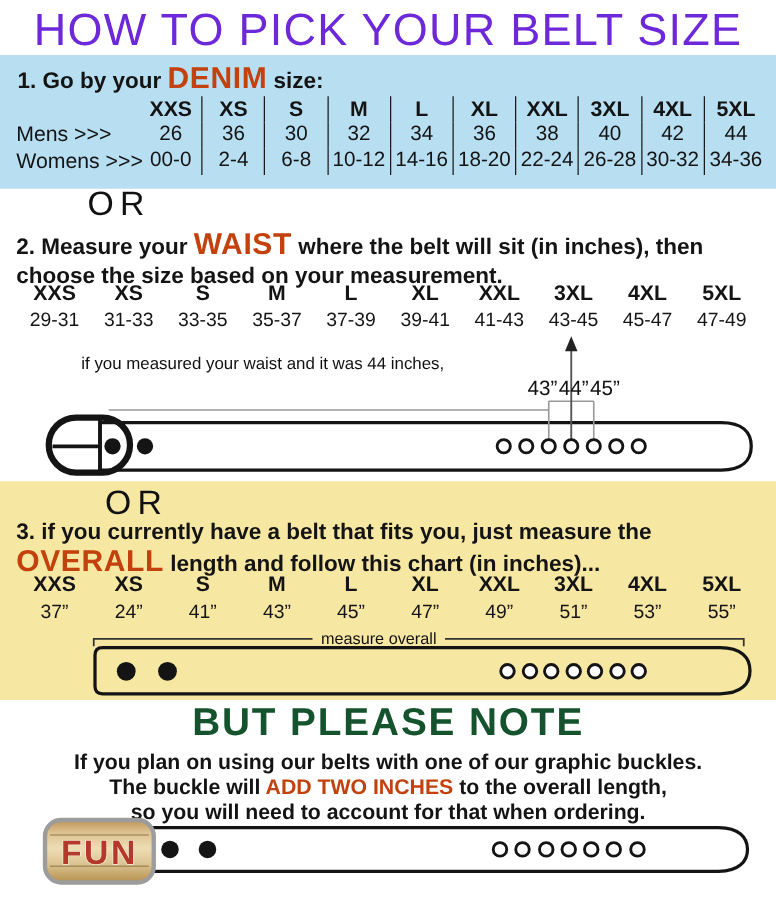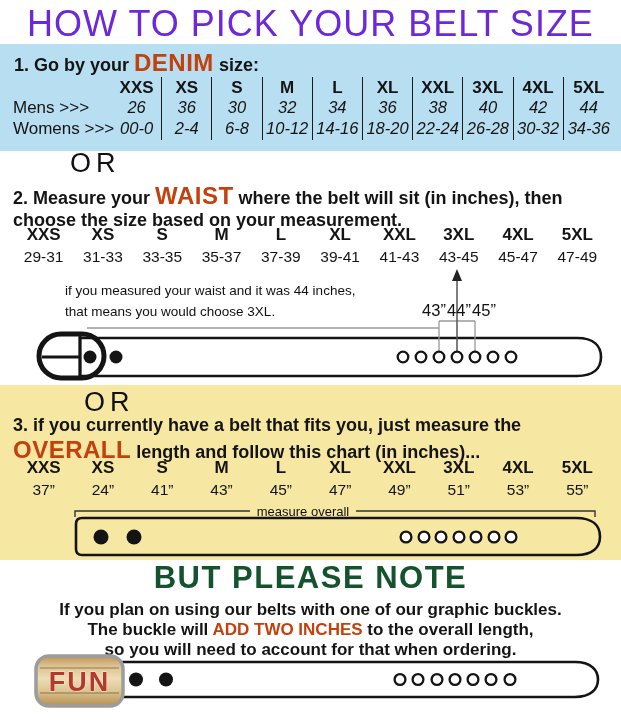--- a/index.html
+++ b/index.html
@@ -9,21 +9,21 @@
          letter-spacing:1px;color:#6d28d9;white-space:nowrap;font-weight:400;}
   .blue{position:absolute;top:44px;left:0;width:621px;height:107px;background:#b8def1;}
   .yellow{position:absolute;top:385px;left:0;width:621px;height:175px;background:#f6e7a3;}
   .red{color:#c2410c;}
   .shead{font-size:18px;font-weight:700;line-height:1.18;}
   .big{font-size:24px;letter-spacing:.5px;}
   .blue .shead{padding:5px 0 0 14px;}
   .tbl{position:absolute;top:77px;left:8px;width:606px;display:grid;
        grid-template-columns:104px repeat(10,50.2px);}
   .th{font-weight:700;font-size:17px;text-align:center;padding:1px 0 0;}
-  .td{font-size:16.5px;text-align:center;padding:0 0 2px;font-style:italic;}
+  .td{font-size:16.5px;text-align:center;padding:0 0 2px;}
   .lbl{font-size:17px;text-align:left;padding-left:5px;white-space:nowrap;}
   .bd{border-right:1.5px solid #1a1a1a;}
   .or{position:absolute;font-size:27px;font-weight:400;letter-spacing:5px;color:#111;}
   .or1{top:148px;left:70px;}
   .or2{top:387px;left:84px;}
   .s2h{position:absolute;top:182px;left:13px;width:606px;}
   .s3h{position:absolute;top:415px;left:13px;width:606px;}
   .grid10{position:absolute;left:14px;width:593px;display:grid;
           grid-template-columns:repeat(10,1fr);row-gap:3px;}
   .g2{top:225px;}
@@ -115,21 +115,20 @@
     <div class="rg">35-37</div>
     <div class="rg">37-39</div>
     <div class="rg">39-41</div>
     <div class="rg">41-43</div>
     <div class="rg">43-45</div>
     <div class="rg">45-47</div>
     <div class="rg">47-49</div>
   </div>
 
   <div class="noteline na">if you measured your waist and it was 44 inches,</div>
-  <div class="noteline nb">that means you would choose 3XL.</div>
 
   <svg class="bsvg b1" viewBox="0 265 621 120">
 
     <path d="M87 328 H439" stroke="#999" stroke-width="1.3" fill="none"></path>
     <path d="M439 321 H475" stroke="#999" stroke-width="1.3" fill="none"></path>
 
     <path d="M80 338 H577 C594 338 601 346 601 357 C601 368 594 376 577 376 H80 Z" fill="#ffffff" stroke="#141414" stroke-width="2.6"></path>
 
     <path d="M439 321 V352 M475 321 V352" stroke="#999" stroke-width="1.3" fill="none"></path>
     <path d="M457 352 V278" stroke="#555" stroke-width="1.5" fill="none"></path>

